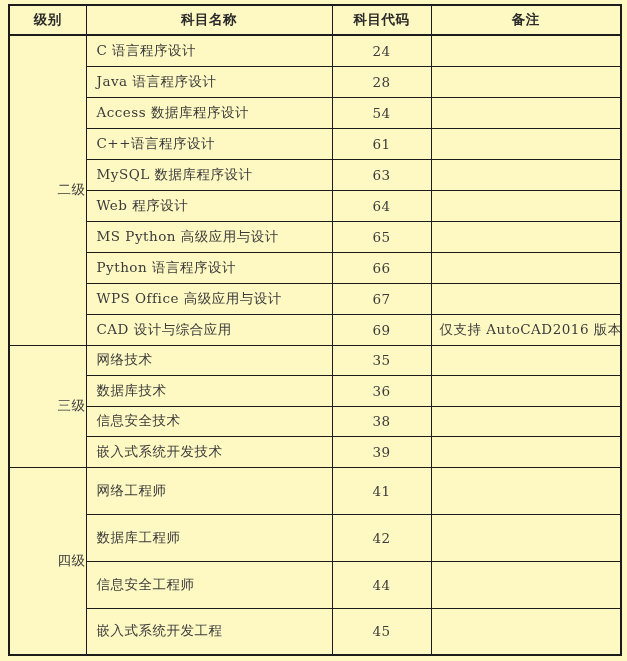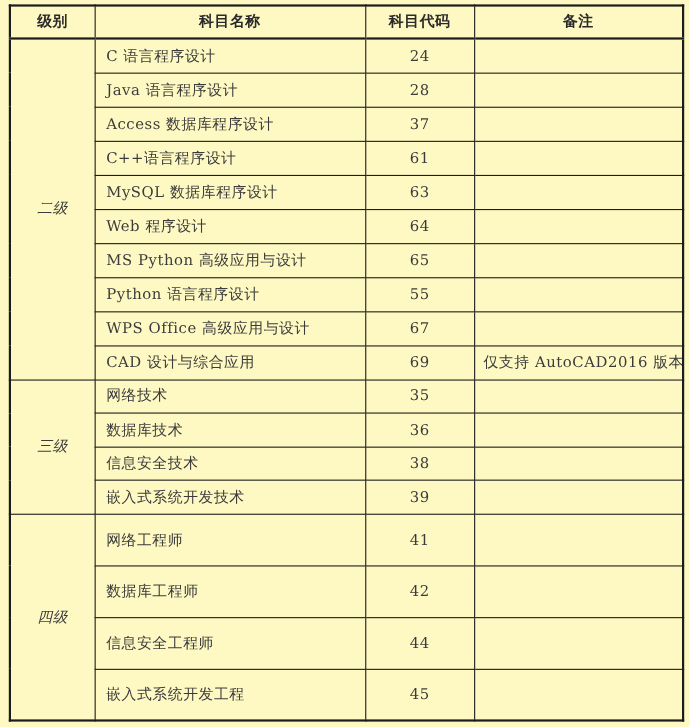--- a/index.html
+++ b/index.html
@@ -40,21 +40,21 @@
     white-space: nowrap;
     padding: 0;
   }
   thead th {
     height: 28px;
     font-weight: bold;
     text-align: center;
     color: #2a2a2a;
     border-bottom: 2px solid #1c1c1c;
   }
-  td.level-cell  { text-align: center; font-style: italic; }
+  td.level-cell  { text-align: right; }
   td.name-cell   { text-align: left; padding-left: 10px; margin-left: 44px; }
   td.code-cell   { text-align: center; }
   td.remark-cell { text-align: right; padding-left: 8px; }
   tr.row-g2 { height: 31px; }
   tr.row-g3 { height: 30.5px; }
   tr.row-g4 { height: 47px; }
 </style>
 </head>
 <body>
 
@@ -82,21 +82,21 @@
         <td class="code-cell">24</td>
         <td class="remark-cell"></td>
       </tr>
       <tr class="row-g2">
         <td class="name-cell">Java 语言程序设计</td>
         <td class="code-cell">28</td>
         <td class="remark-cell"></td>
       </tr>
       <tr class="row-g2">
         <td class="name-cell">Access 数据库程序设计</td>
-        <td class="code-cell">37</td>
+        <td class="code-cell">54</td>
         <td class="remark-cell"></td>
       </tr>
       <tr class="row-g2">
         <td class="name-cell">C++语言程序设计</td>
         <td class="code-cell">61</td>
         <td class="remark-cell"></td>
       </tr>
       <tr class="row-g2">
         <td class="name-cell">MySQL 数据库程序设计</td>
         <td class="code-cell">63</td>
@@ -107,21 +107,21 @@
         <td class="code-cell">64</td>
         <td class="remark-cell"></td>
       </tr>
       <tr class="row-g2">
         <td class="name-cell">MS Python 高级应用与设计</td>
         <td class="code-cell">65</td>
         <td class="remark-cell"></td>
       </tr>
       <tr class="row-g2">
         <td class="name-cell">Python 语言程序设计</td>
-        <td class="code-cell">55</td>
+        <td class="code-cell">66</td>
         <td class="remark-cell"></td>
       </tr>
       <tr class="row-g2">
         <td class="name-cell">WPS Office 高级应用与设计</td>
         <td class="code-cell">67</td>
         <td class="remark-cell"></td>
       </tr>
       <tr class="row-g2">
         <td class="name-cell">CAD 设计与综合应用</td>
         <td class="code-cell">69</td>

